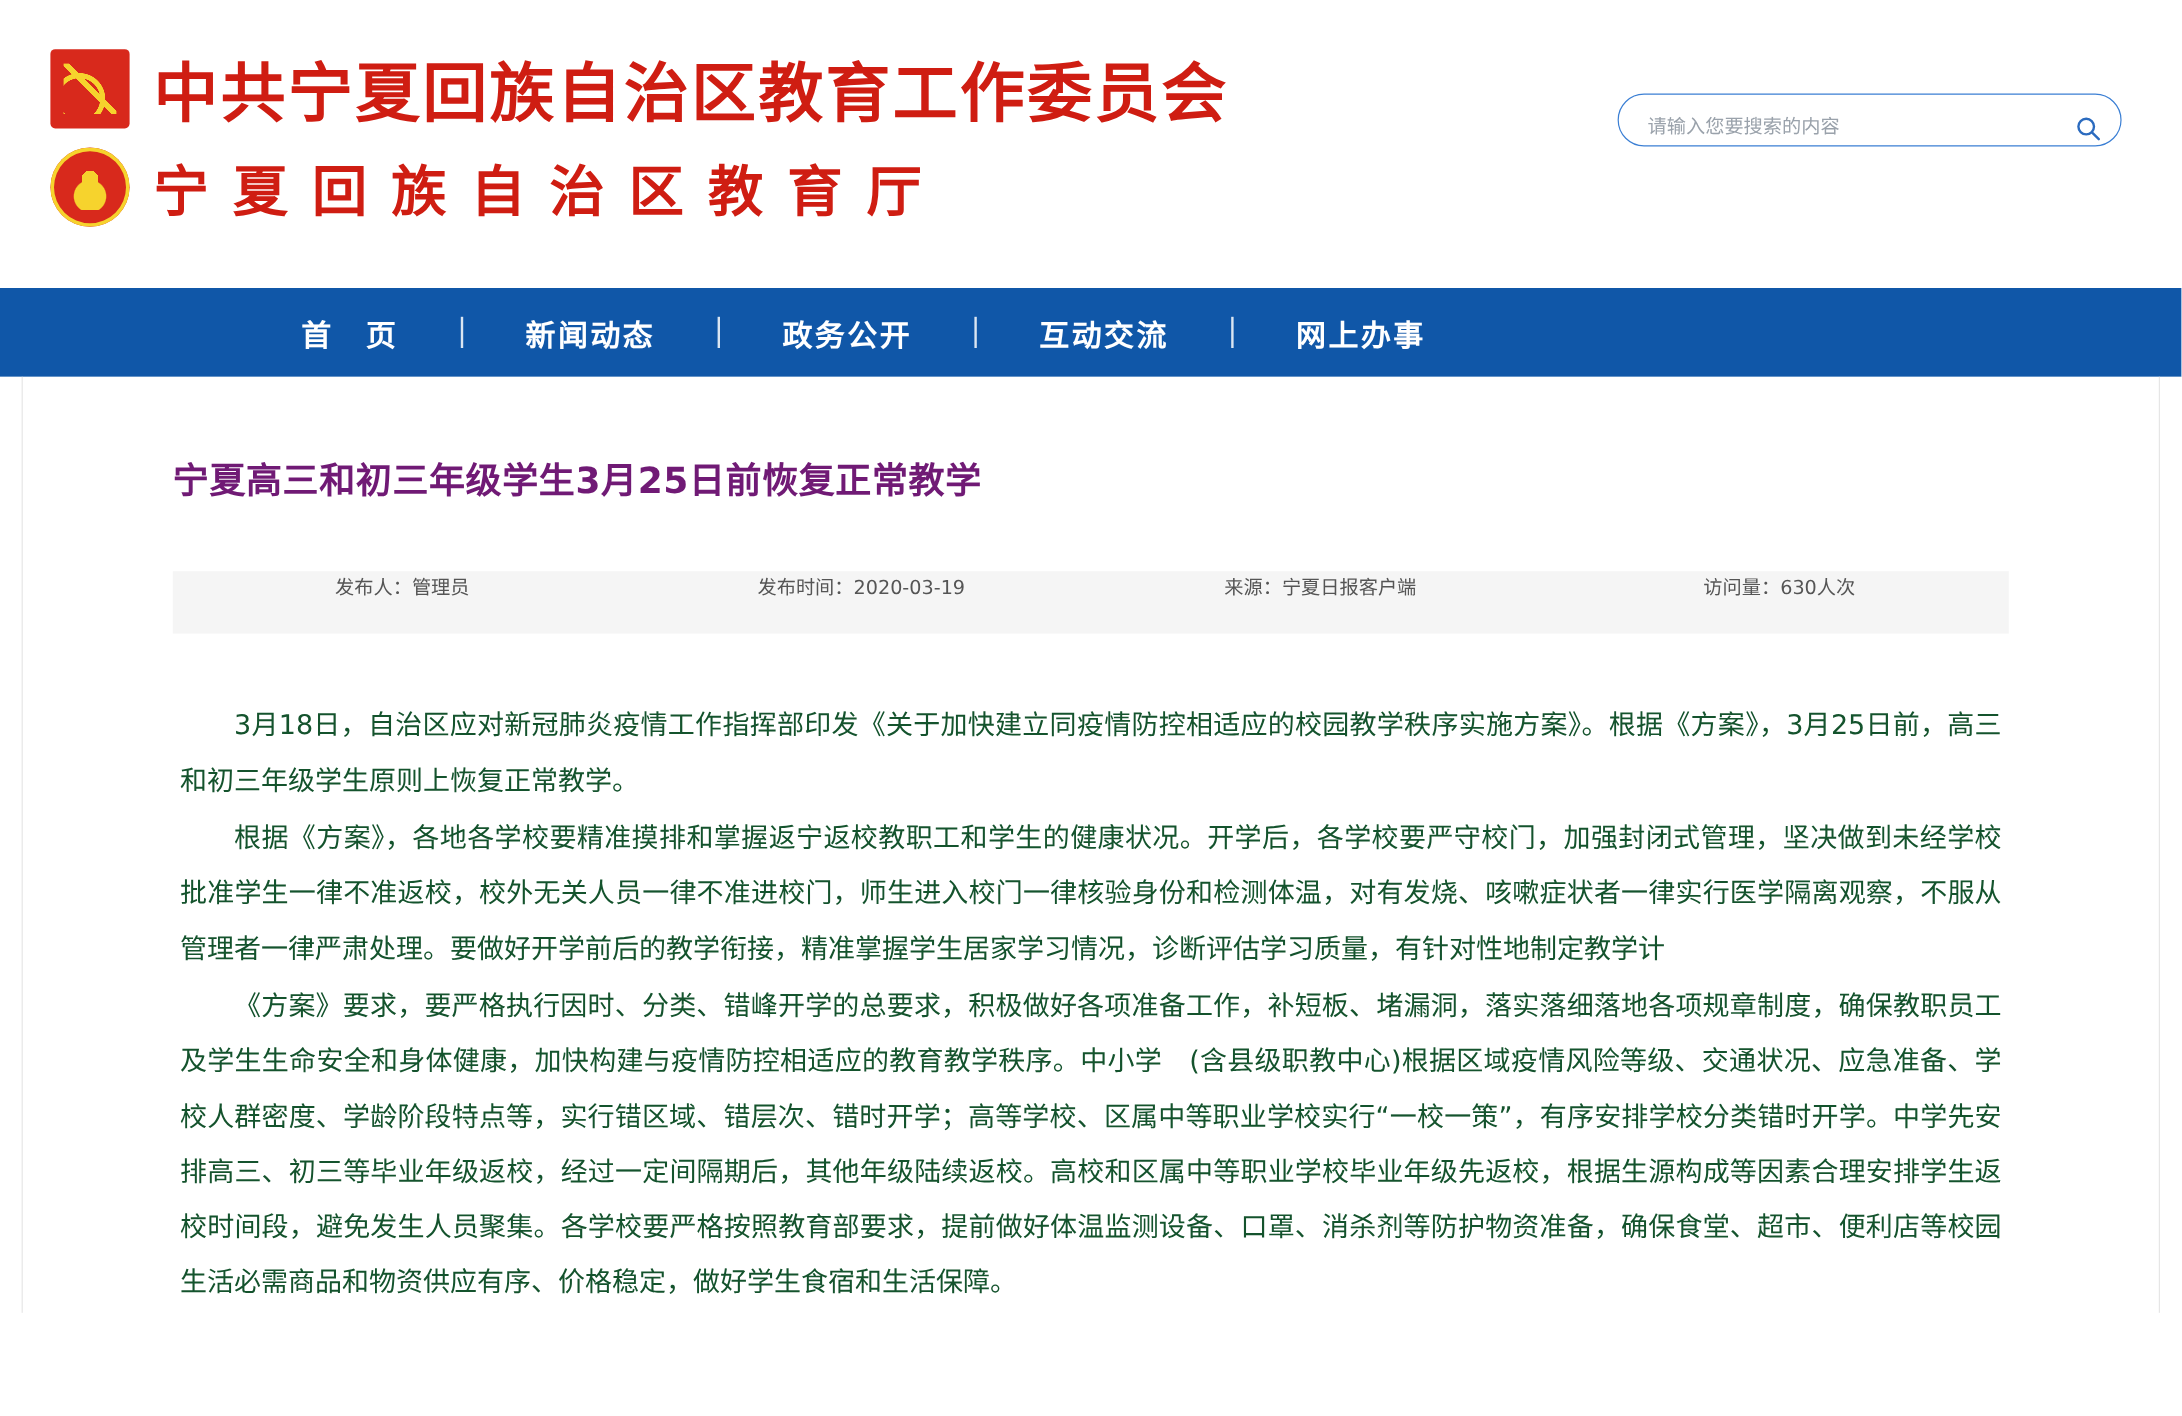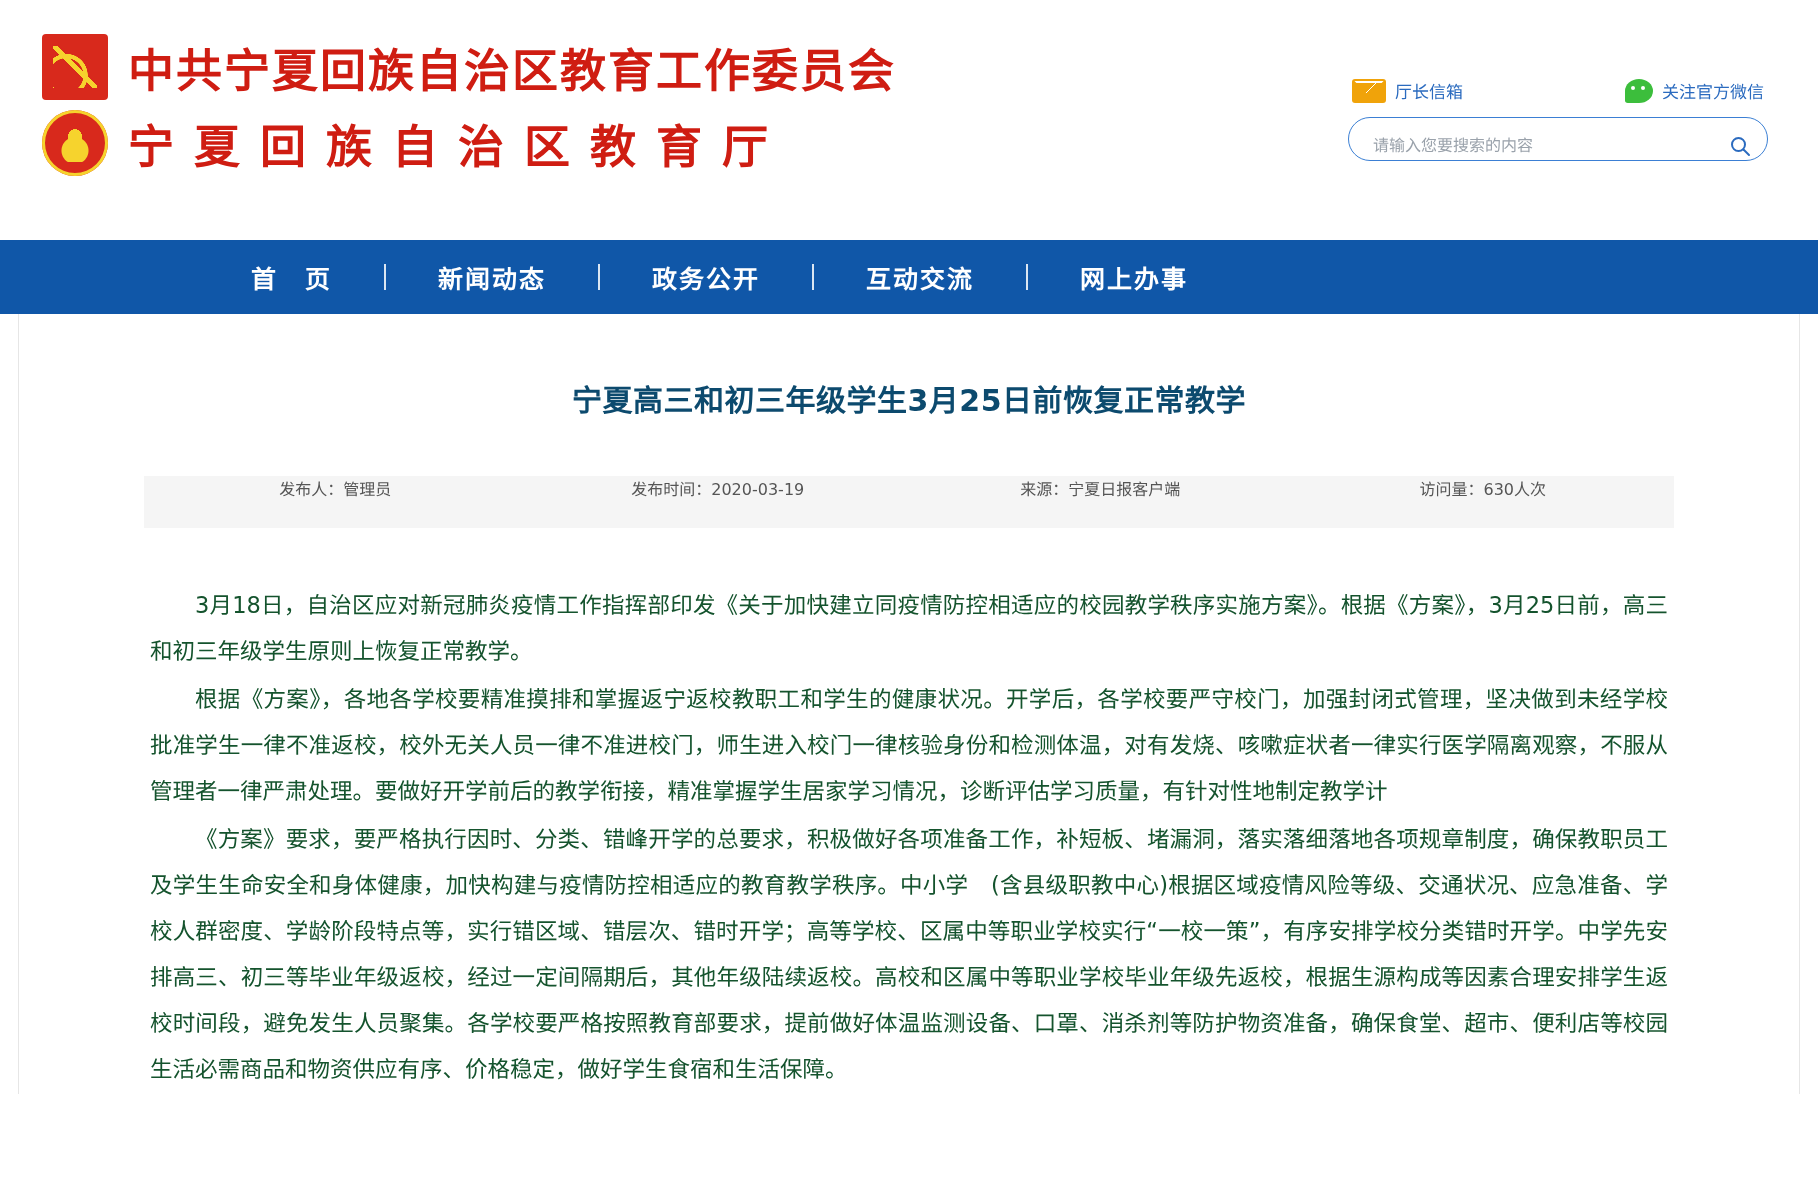--- a/index.html
+++ b/index.html
@@ -70,21 +70,21 @@
     background:
       radial-gradient(circle at 50% 32%, #f6d32d 0 7px, transparent 7px),
       radial-gradient(circle at 50% 70%, #f6d32d 0 13px, transparent 14px);
   }
   .logo-text {
     font-family: "DejaVu Sans", "Liberation Sans", sans-serif;
     color: #cf1d12;
     font-weight: bold;
     white-space: nowrap;
   }
-  .logo-text.line1 { font-size: 46px; letter-spacing: 2px; }
+  .logo-text.line1 { font-size: 54px; letter-spacing: 2px; }
   .logo-text.line2 { font-size: 46px; letter-spacing: 20px; text-align: right; }
 
   .header-right {
     position: absolute;
     right: 50px;
     top: 78px;
     width: 420px;
   }
   .header-links {
     display: flex;
@@ -206,24 +206,24 @@
     width: 1530px;
     padding-top: 62px;
   }
   .side-rule {
     position: absolute;
     top: 0; bottom: 0;
     width: 1px;
     background: #e6e6e6;
   }
   .article-title {
-    text-align: center;
+    text-align: left;
     font-size: 30px;
     font-weight: bold;
-    color: #0c4a6e;
+    color: #701a75;
     font-family: "DejaVu Sans", sans-serif;
     margin: 0 0 56px 0;
     letter-spacing: .5px;
   }
   .meta-bar {
     background: #f5f5f5;
     height: 52px;
     display: flex;
     align-items: flex-start;
     font-size: 16px;
@@ -259,30 +259,20 @@
       <div class="emblem party"></div>
       <div class="logo-text line1">中共宁夏回族自治区教育工作委员会</div>
     </div>
     <div class="logo-row">
       <div class="emblem national"></div>
       <div class="logo-text line2">宁夏回族自治区教育厅</div>
     </div>
   </div>
 
   <div class="header-right">
-    <div class="header-links">
-      <div class="hl-item">
-        <span class="mail-icon"></span>
-        <span>厅长信箱</span>
-      </div>
-      <div class="hl-item">
-        <span class="wechat-icon"></span>
-        <span>关注官方微信</span>
-      </div>
-    </div>
 
     <div class="search-box">
       <input type="text" placeholder="请输入您要搜索的内容" style="">
       <button class="search-btn">
         <svg width="24" height="24" viewBox="0 0 24 24" fill="none" stroke="#2b6bbf" stroke-width="2">
           <circle cx="10.5" cy="10.5" r="6.5"></circle>
           <line x1="15.5" y1="15.5" x2="21" y2="21" stroke-linecap="round"></line>
         </svg>
       </button>
     </div>

